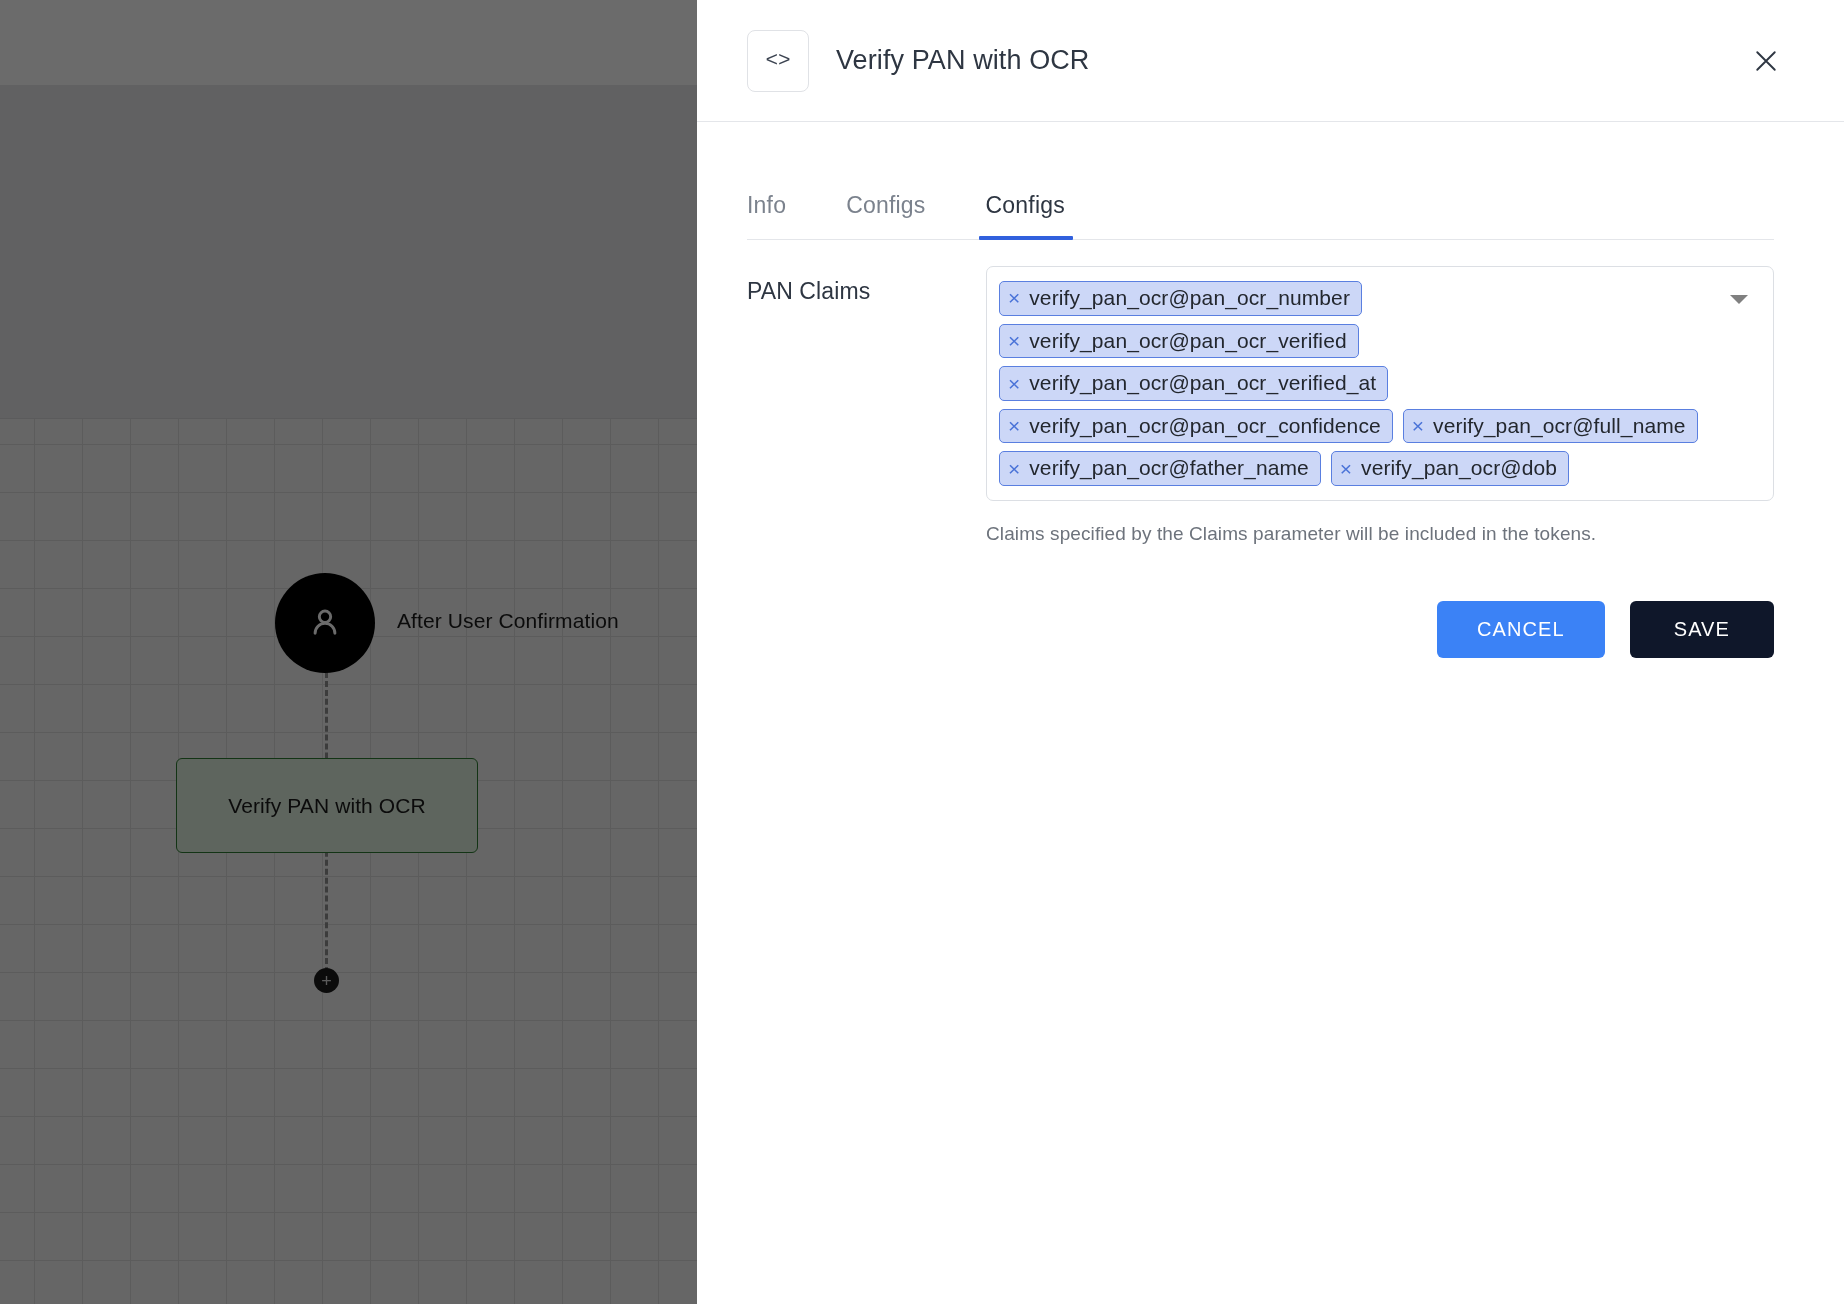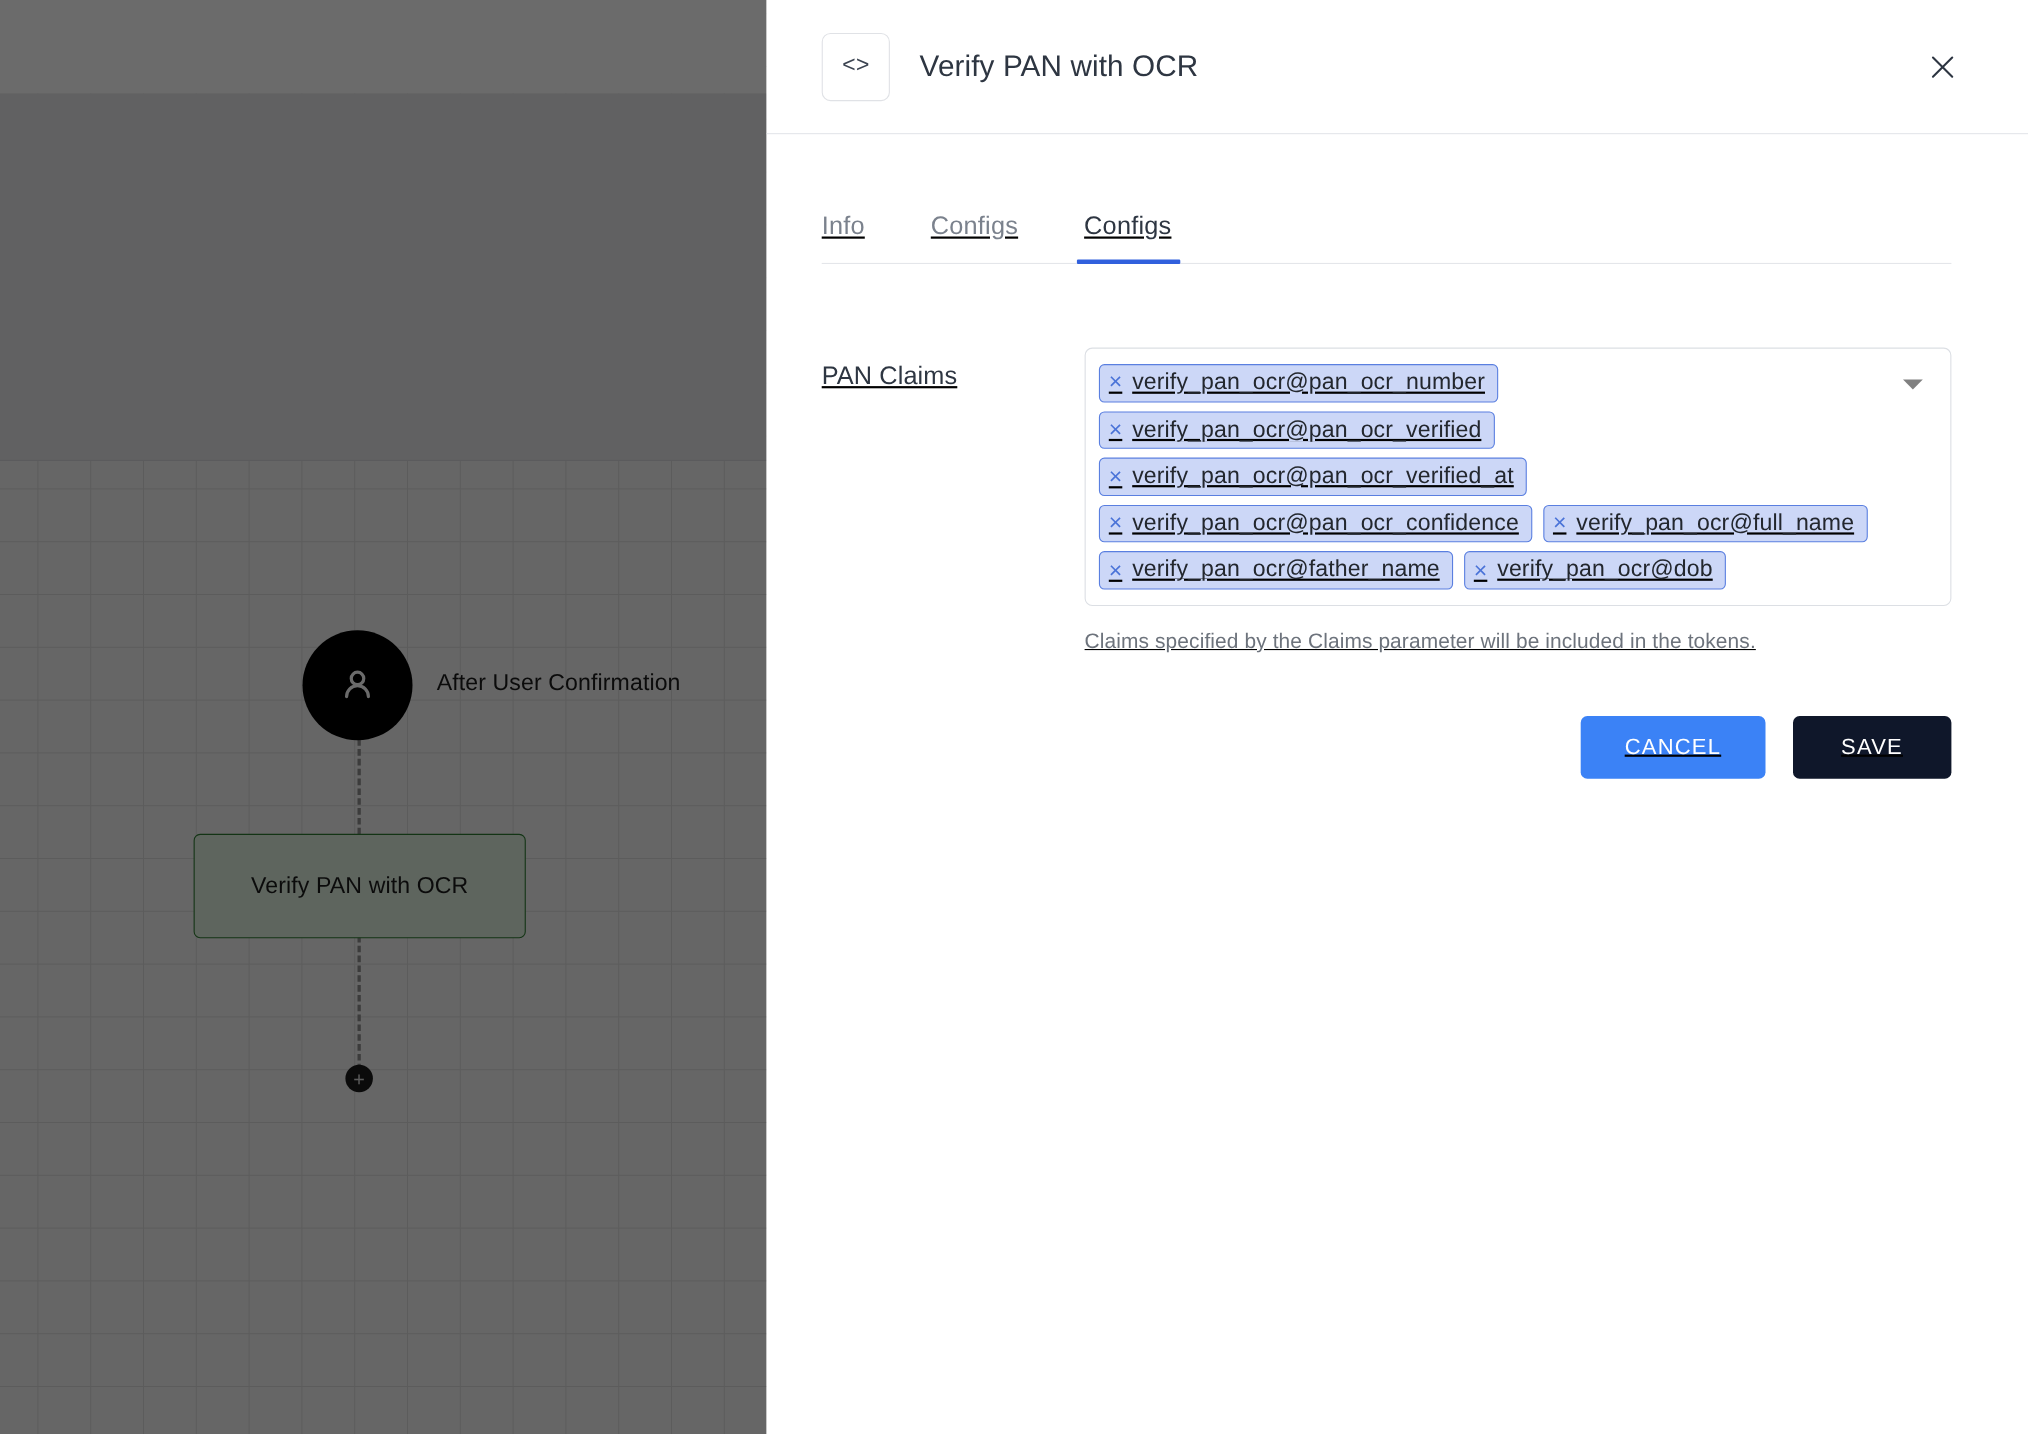--- a/index.html
+++ b/index.html
@@ -187,21 +187,20 @@
     justify-content: center;
     color: #2e3642;
     flex: 0 0 auto;
     cursor: pointer;
   }
 
   .drawer-body {
     padding: 40px 70px 0 50px;
     box-sizing: border-box;
     flex: 1 1 auto;
-    text-decoration: underline;
   }
 
   
   .tabs {
     display: flex;
     align-items: flex-end;
     gap: 0;
     border-bottom: 1px solid #e4e6ea;
     height: 78px;
     box-sizing: border-box;
@@ -229,21 +228,21 @@
     bottom: -1px;
     height: 4px;
     background: #3160dd;
     border-radius: 1px;
   }
 
   
   .form-row {
     display: flex;
     align-items: flex-start;
-    margin-top: 76px;
+    margin-top: 26px;
   }
   .field-label {
     width: 239px;
     flex: 0 0 239px;
     font-size: 23px;
     color: #2e3642;
     padding-top: 12px;
     letter-spacing: 0.1px;
   }
   .field-col {

